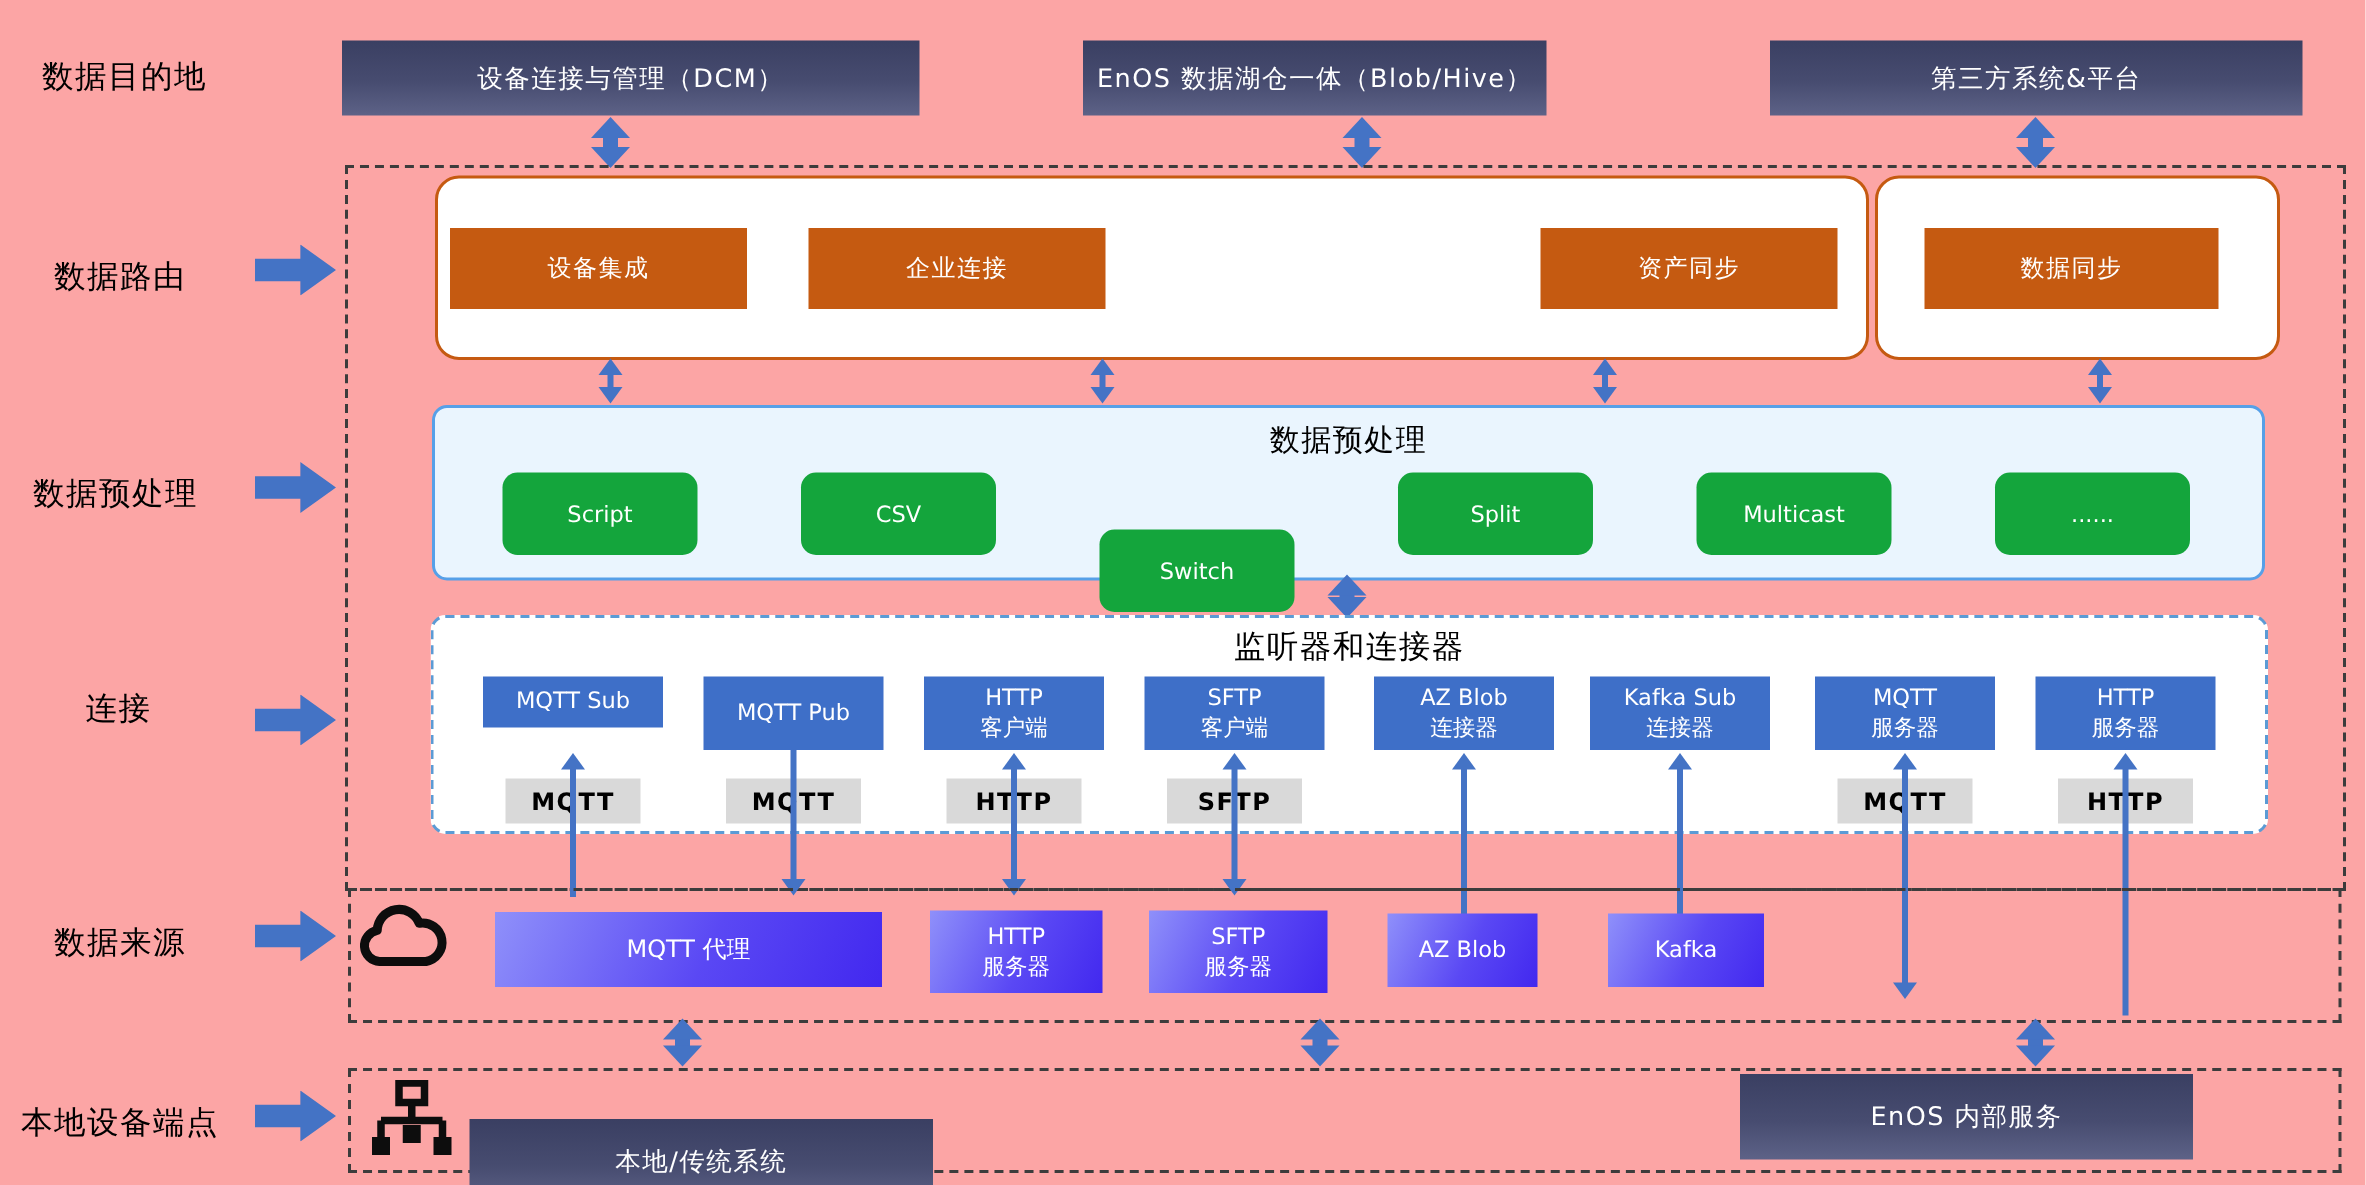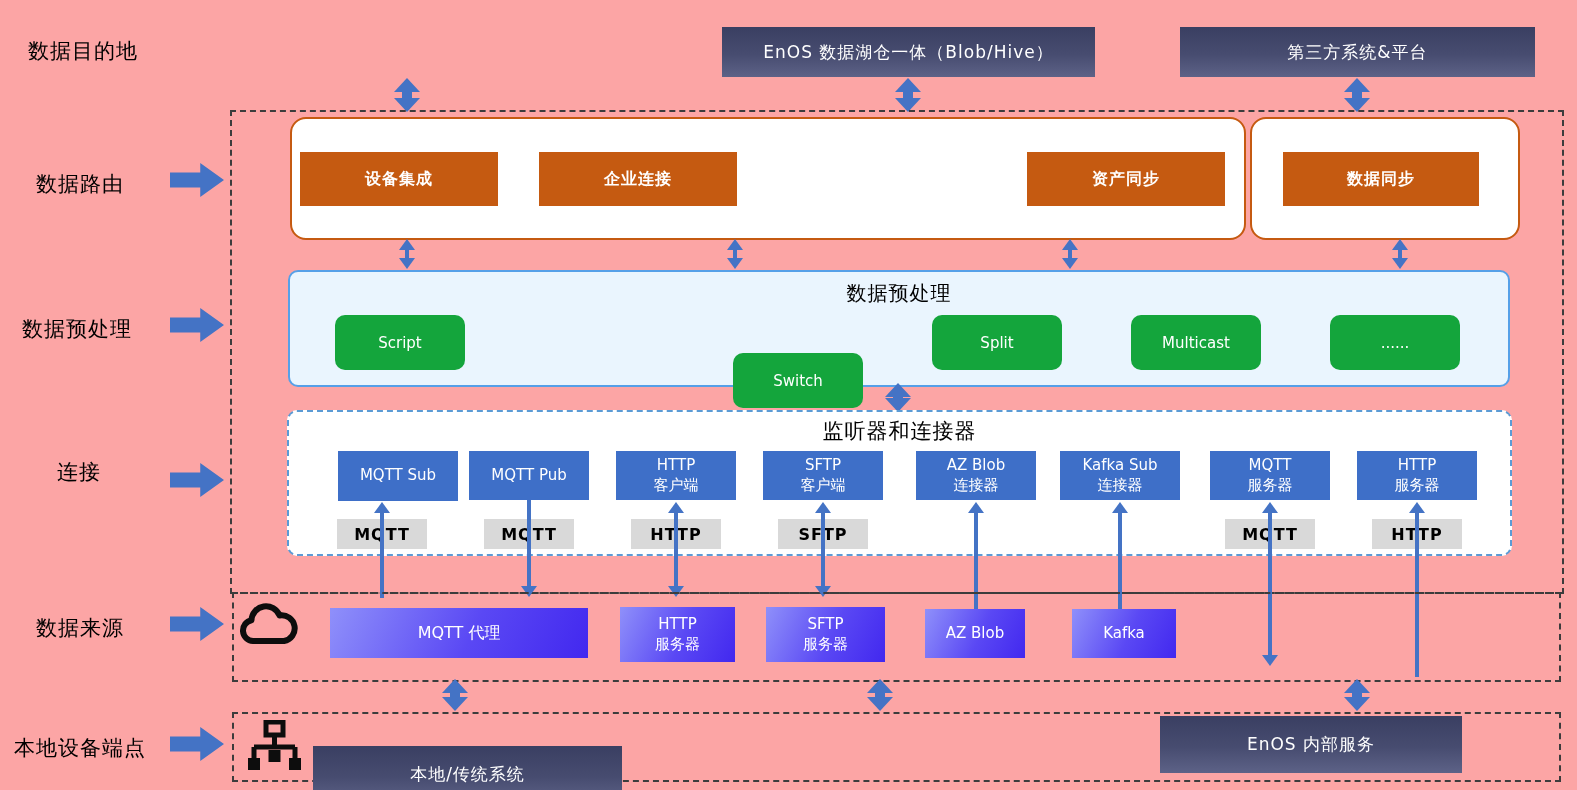--- a/index.html
+++ b/index.html
@@ -18,21 +18,21 @@
     background:linear-gradient(180deg,#3a3f62 0%,#474c70 55%,#5d6287 100%);
     color:#fff;font-size:17px;text-align:center;letter-spacing:1px;}
 
   
   .dashed-black{position:absolute;border:2px dashed #3c3c3c;}
   .dashed-blue{position:absolute;border:2px dashed #5b9bd5;border-radius:10px;background:#ffffff;}
 
   
   .orange-wrap{position:absolute;border:2px solid #c55a11;border-radius:16px;background:#fff;}
   .orange-box{position:absolute;display:flex;align-items:center;justify-content:center;
-    background:#c55a11;color:#fff;font-size:16px;letter-spacing:1px;font-weight:bold;}
+    background:#c55a11;color:#fff;font-size:16px;letter-spacing:1px;}
 
   
   .pre-wrap{position:absolute;border:2px solid #56a0e8;border-radius:10px;background:#eaf5fe;}
   .wrap-title{position:absolute;left:0;right:0;text-align:center;font-size:20px;color:#000;letter-spacing:1px;}
   .green-box{position:absolute;display:flex;align-items:center;justify-content:center;
     background:#14a53c;color:#fff;font-size:15px;border-radius:10px;}
 
   
   .conn-box{position:absolute;display:flex;align-items:center;justify-content:center;
     background:#3e6fc8;color:#fff;font-size:15px;line-height:1.3;text-align:center;white-space:pre-line;}
@@ -70,21 +70,22 @@
   <div class="rowlabel" style="left:57px;top:458px;">连接</div>
   <div class="rowlabel" style="left:36px;top:614px;">数据来源</div>
   <div class="rowlabel" style="left:14px;top:734px;">本地设备端点</div>
 
   <div class="blockarrow" style="left:170px;top:163px;"></div>
   <div class="blockarrow" style="left:170px;top:308px;"></div>
   <div class="blockarrow" style="left:170px;top:463px;"></div>
   <div class="blockarrow" style="left:170px;top:607px;"></div>
   <div class="blockarrow" style="left:170px;top:727px;"></div>
 
-  <div class="slate" style="left:722px;top:27px;width:373px;height:50px;">EnOS 数据湖仓一体（Blob/Hive）</div>
+  <div class="slate" style="left:228px;top:27px;width:385px;height:50px;">设备连接与管理（DCM）</div>
+  <div class="slate" style="left:722px;top:27px;width:309px;height:50px;">EnOS 数据湖仓一体（Blob/Hive）</div>
   <div class="slate" style="left:1180px;top:27px;width:355px;height:50px;">第三方系统&amp;平台</div>
 
   <div class="av t hu hd" style="left:402px;top:91px;height:8px;"></div>
   <div class="av t hu hd" style="left:903px;top:91px;height:8px;"></div>
   <div class="av t hu hd" style="left:1352px;top:91px;height:8px;"></div>
 
   <div class="dashed-black" style="left:230px;top:110px;width:1330px;height:480px;"></div>
 
   <div class="orange-wrap" style="left:290px;top:117px;width:952px;height:119px;"></div>
   <div class="orange-wrap" style="left:1250px;top:117px;width:266px;height:119px;"></div>
@@ -96,32 +97,33 @@
 
   <div class="av n hu hd" style="left:405px;top:249px;height:10px;"></div>
   <div class="av n hu hd" style="left:733px;top:249px;height:10px;"></div>
   <div class="av n hu hd" style="left:1068px;top:249px;height:10px;"></div>
   <div class="av n hu hd" style="left:1398px;top:249px;height:10px;"></div>
 
   <div class="pre-wrap" style="left:288px;top:270px;width:1218px;height:113px;">
     <div class="wrap-title" style="top:8px;">数据预处理</div>
   </div>
   <div class="green-box" style="left:335px;top:315px;width:130px;height:55px;">Script</div>
+  <div class="green-box" style="left:534px;top:315px;width:130px;height:55px;">CSV</div>
   <div class="green-box" style="left:733px;top:315px;width:130px;height:55px;margin-top:38px;">Switch</div>
   <div class="green-box" style="left:932px;top:315px;width:130px;height:55px;">Split</div>
   <div class="green-box" style="left:1131px;top:315px;width:130px;height:55px;">Multicast</div>
   <div class="green-box" style="left:1330px;top:315px;width:130px;height:55px;">......</div>
 
   <div class="av t hu hd" style="left:893px;top:396px;height:3px;"></div>
 
   <div class="dashed-blue" style="left:287px;top:410px;width:1221px;height:142px;">
     <div class="wrap-title" style="top:5px;font-size:21px;">监听器和连接器</div>
   </div>
 
-  <div class="conn-box" style="left:322px;top:451px;width:120px;height:50px;margin-left:16px;">MQTT Sub</div>
+  <div class="conn-box" style="left:322px;top:451px;width:120px;height:34px;">MQTT Sub</div>
   <div class="conn-box" style="left:469px;top:451px;width:120px;height:49px;">MQTT Pub</div>
   <div class="conn-box" style="left:616px;top:451px;width:120px;height:49px;">HTTP
 客户端</div>
   <div class="conn-box" style="left:763px;top:451px;width:120px;height:49px;">SFTP
 客户端</div>
   <div class="conn-box" style="left:916px;top:451px;width:120px;height:49px;">AZ Blob
 连接器</div>
   <div class="conn-box" style="left:1060px;top:451px;width:120px;height:49px;">Kafka Sub
 连接器</div>
   <div class="conn-box" style="left:1210px;top:451px;width:120px;height:49px;">MQTT

